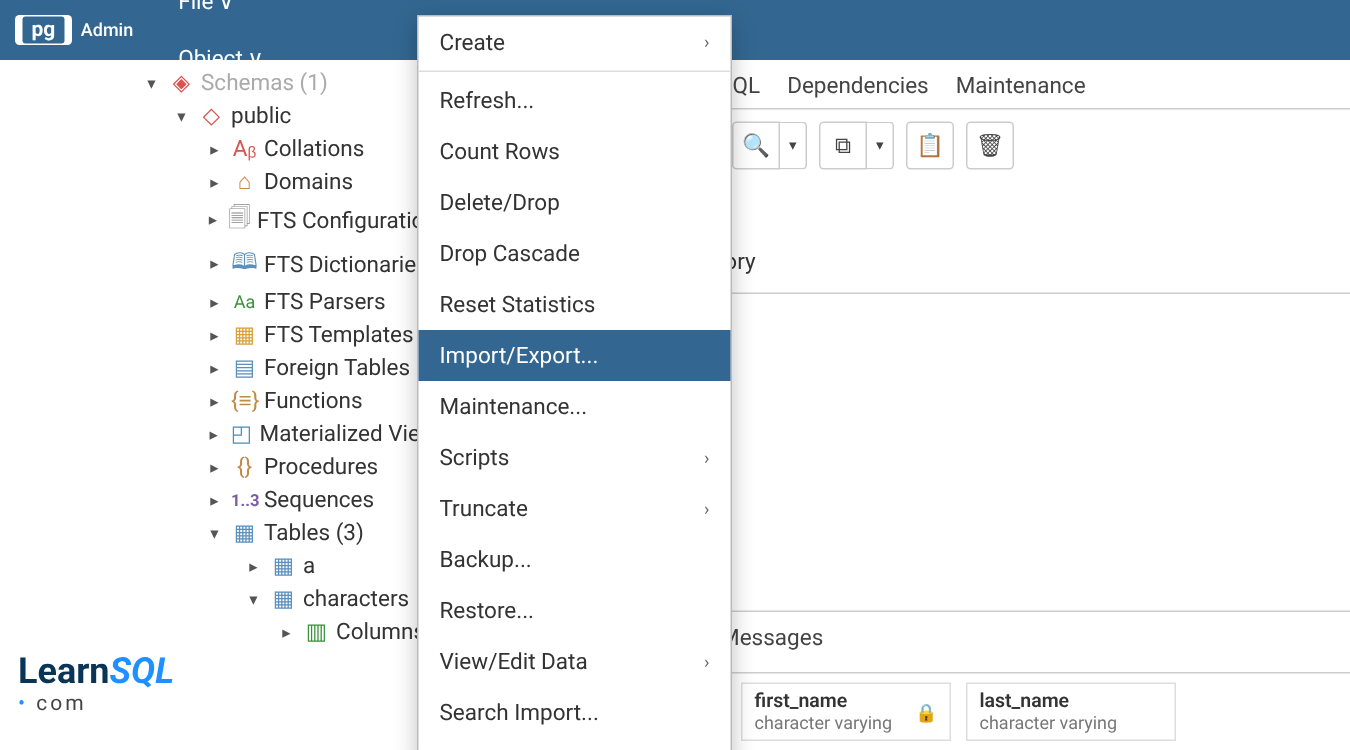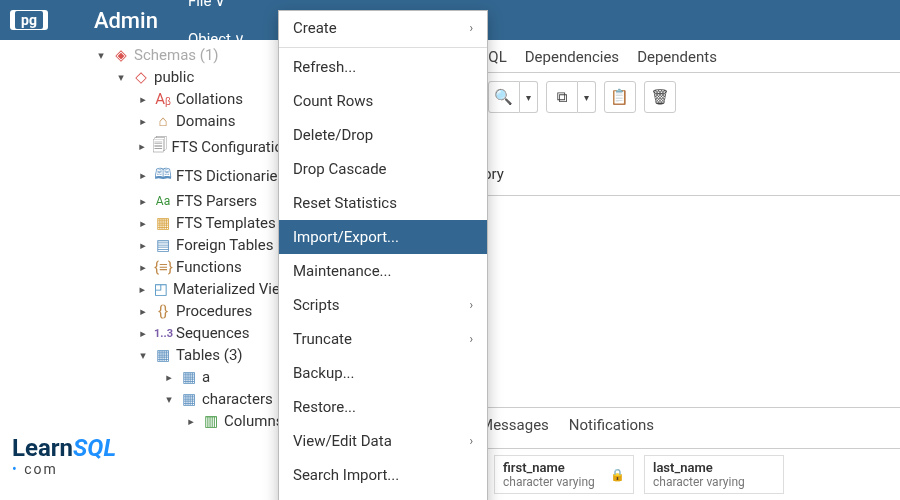--- a/index.html
+++ b/index.html
@@ -1,20 +1,20 @@
 <!DOCTYPE html>
 <html><head>
 <meta charset="utf-8">
 <style>
 * { box-sizing: border-box; margin: 0; padding: 0; font-family: -apple-system, BlinkMacSystemFont, "Segoe UI", Roboto, Arial, sans-serif; }
 body { width: 900px; height: 500px; overflow: hidden; background: #fff; position: relative; color:#333; }
 .topbar { height: 40px; background: #336791; display: flex; align-items: center; padding: 0 10px; color: #fff; }
 .logo { background:#fff; color:#336791; font-weight:bold; padding:2px 5px; border-radius:3px; margin-right:6px; font-size:14px; }
 .logo .pg { background:#336791; color:#fff; padding:1px 6px; border-radius:2px; }
-.brand { font-size:22px; font-weight:500; margin-right:30px;margin-left:40px; }
+.brand { font-size:12px; font-weight:500; margin-right:30px; }
 .menutop { display:flex; gap:20px;flex-direction:column; }
 .menutop .item { font-size:15px; cursor:pointer; display:flex; align-items:center; gap:3px; }
 .body-row { display:flex; height:460px; }
 .browser-title { border-bottom:1px solid #ccc; padding:6px 12px; font-size:16px; color:#555; }
 .sidebar { width:300px; border-right:1px solid #e0e0e0; overflow:hidden; }
 .tree { padding:4px 0 4px 4px; font-size:15px; }
 .node { display:flex; align-items:center; gap:4px; padding:2px 0; white-space:nowrap; cursor:pointer; }
 .node .chev { width:14px; text-align:center; color:#555; font-size:11px; }
 .node .ico { width:18px; text-align:center; }
 .indent-1{padding-left:90px;} .indent-2{padding-left:110px;} .indent-3{padding-left:132px;}
@@ -156,21 +156,21 @@
         </div>
     </div>
   </div>
 
   <div class="main">
     <div class="tabs-top">
       <div>Properties</div>
       <div>Statistics</div>
       <div>SQL</div>
       <div>Dependencies</div>
-      <div>Dependents</div>
+      <div>Maintenance</div>
     </div>
     <div class="toolbar">
       <div class="tbtn">
           <span>🗄</span>
         </div>
       <div class="tbtn">
           <span>📂</span>
         </div>
       <div style="display:flex;">
           <div class="tbtn" style="border-radius:3px 0 0 3px;">
@@ -232,21 +232,20 @@
       <div>Query History</div>
     </div>
     <div class="editor">
       <div class="gutter">1</div>
       <div class="editor-body"><span class="cursor"></span></div>
     </div>
     <div class="result-tabs">
       <div class="active">Data Output</div>
       <div>Explain</div>
       <div>Messages</div>
-      <div>Notifications</div>
     </div>
     <div class="result-grid">
       <div class="rowhandle">
           <span>◢</span>
         </div>
       <div class="colhead">
           <div><span class="nm">ID</span><span class="ty">integer</span></div>
           <span class="lock">🔒</span>
         </div>
       <div class="colhead">

